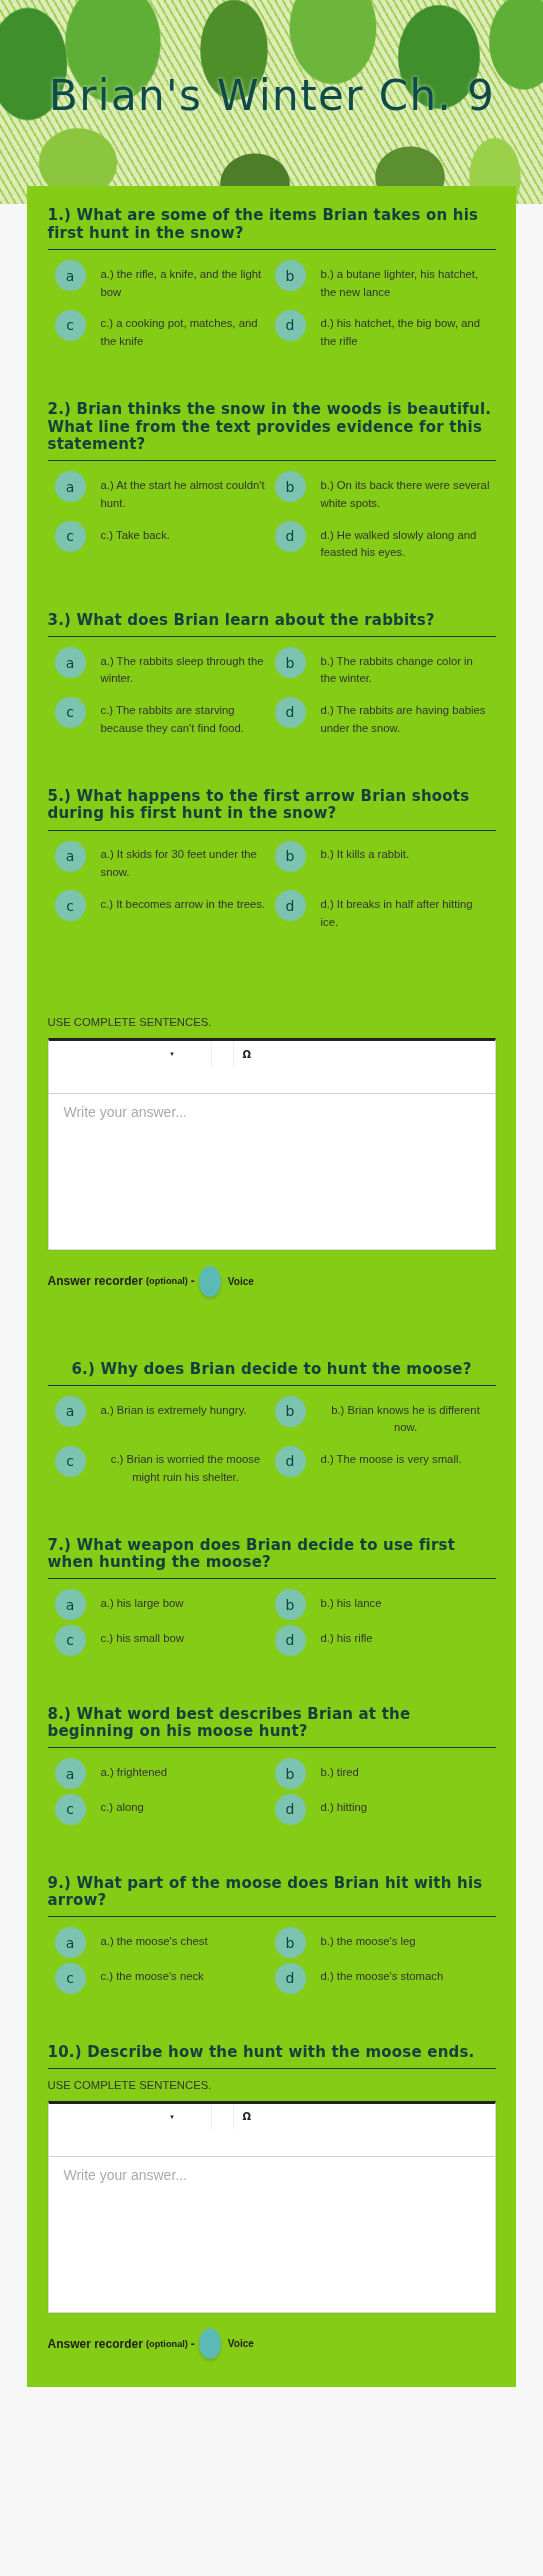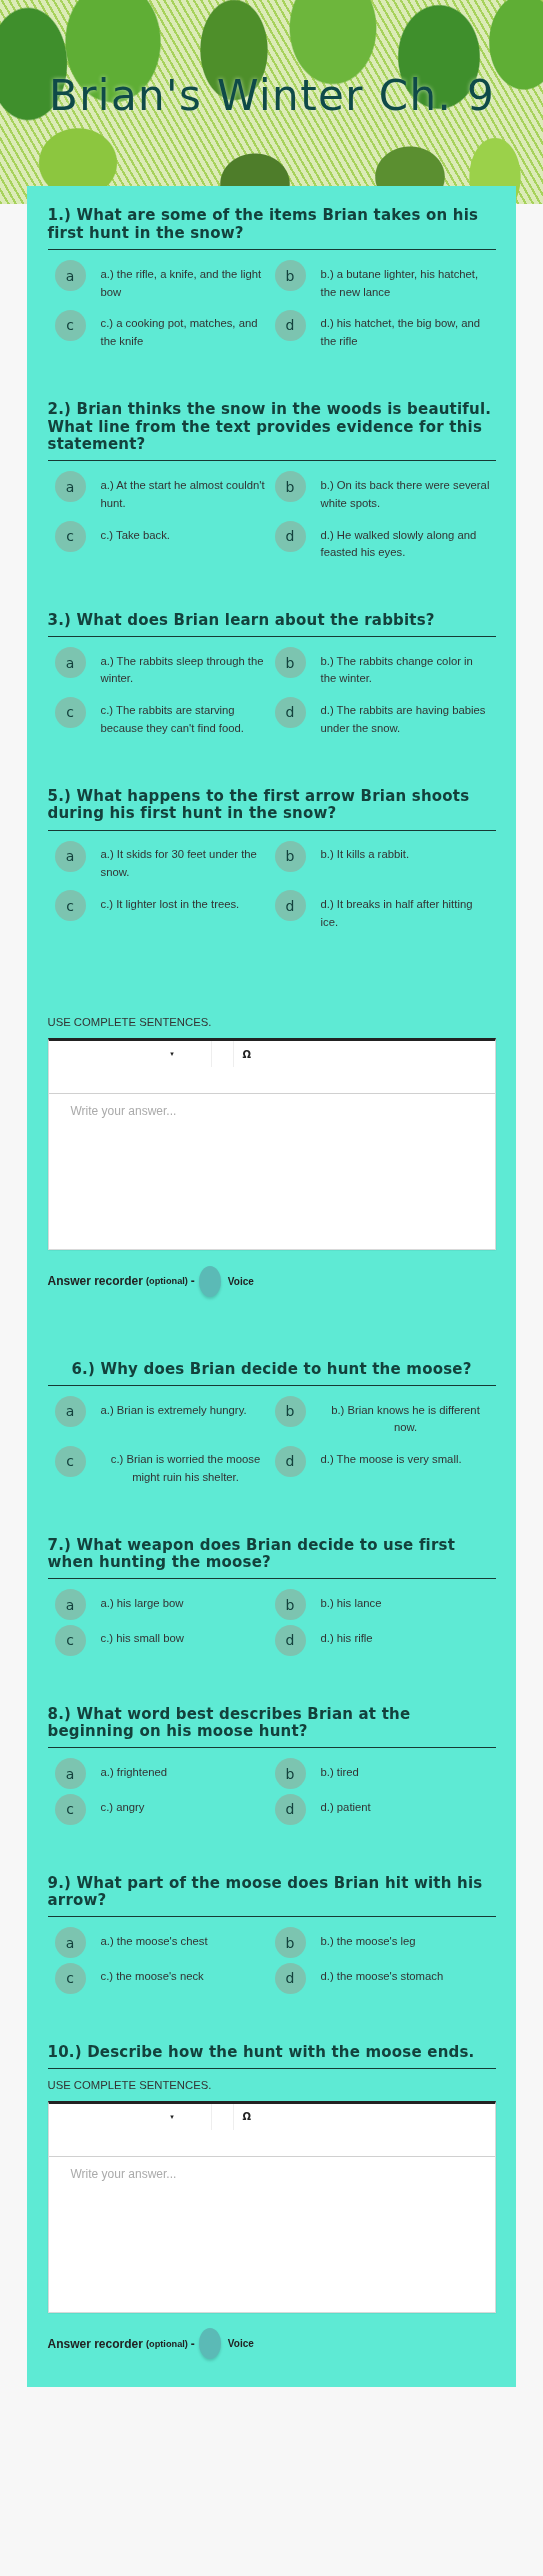--- a/index.html
+++ b/index.html
@@ -22,21 +22,21 @@
       repeating-linear-gradient(60deg, #a7d25c 0 2.1px, #dcebb8 2.1px 6.4px);
   }
   .header-title {
     position: absolute; left: 0; right: 0; top: 71px; text-align: center;
     font-family: "DejaVu Sans", sans-serif; font-size: 42px; font-weight: normal;
     color: #0f4a48; letter-spacing: 1.4px;
     text-shadow: 0 0 4.2px rgba(230,245,210,0.7);
   }
 
   .card {
-    position: relative; margin: -17.7px 0 0 27px; width: 489px; background: #5eead4;
+    position: relative; margin: -17.7px 0 0 27px; width: 489px; background: #84cc16;
     padding: 21px 20.5px 28px 20.5px;
   }
 
   .question { margin-bottom: 50px; }
   .q-title {
     font-family: "DejaVu Sans", sans-serif; font-size: 15px; line-height: 17.7px;
     color: #13413c; padding-bottom: 6.4px; border-bottom: 1.4px solid #163a35;
     margin-bottom: 10px; letter-spacing: 0.2px;
   }
   .options {
@@ -68,21 +68,21 @@
     height: 53px; display: flex; border-bottom: 1.4px solid #d0d0d0;
   }
   .tb-group { height: 26px; display: flex; align-items: center; }
   .tb-format { width: 163px; justify-content: center; padding-left: 85px; border-right: 0.7px solid #eee; }
   .tb-blank { width: 22.6px; border-right: 0.7px solid #eee; }
   .tb-special { padding-left: 8.5px; }
   .caret { font-size: 7px; color: #222; }
   .omega { font-family: "DejaVu Sans", sans-serif; font-size: 10px; font-weight: bold; color: #222; }
   .answer-area {
     width: 100%; height: 153px; border: none; resize: none; outline: none;
-    padding: 10px 22px; font-family: "Liberation Sans", sans-serif; font-size: 12px; color: #333;
+    padding: 10px 15px; font-family: "Liberation Sans", sans-serif; font-size: 14px; color: #333;
   }
   .answer-area::placeholder { color: #aaa; }
 
   .recorder { display: flex; align-items: center; margin-top: 15.6px; }
   .rec-label { font-family: "Liberation Sans", sans-serif; font-weight: bold; font-size: 12px; color: #222; }
   .rec-opt { font-size: 9.2px; font-weight: bold; }
   .rec-dash { font-weight: bold; margin: 0 2.8px 0 2.8px; font-size: 12px; color:#222; }
   .rec-button {
     width: 22px; height: 31px; border-radius: 50%; background: #5bbab6;
     box-shadow: 0 2.1px 2.8px rgba(0,0,0,0.15); margin: 0 7px 0 1.4px; border: none; cursor: pointer;
@@ -170,21 +170,21 @@
       <div class="option">
           <span class="badge">a</span>
           <span class="opt-text">a.) It skids for 30 feet under the snow.</span>
         </div>
       <div class="option">
           <span class="badge">b</span>
           <span class="opt-text">b.) It kills a rabbit.</span>
         </div>
       <div class="option">
           <span class="badge">c</span>
-          <span class="opt-text">c.) It lighter lost in the trees.</span>
+          <span class="opt-text">c.) It becomes arrow in the trees.</span>
         </div>
       <div class="option">
           <span class="badge">d</span>
           <span class="opt-text">d.) It breaks in half after hitting ice.</span>
         </div>
     </div>
   </section>
 
   <section class="question" style="margin-top:85px;">
     <p class="hint">USE COMPLETE SENTENCES.</p>
@@ -258,25 +258,25 @@
       <div class="option">
           <span class="badge">a</span>
           <span class="opt-text">a.) frightened</span>
         </div>
       <div class="option">
           <span class="badge">b</span>
           <span class="opt-text">b.) tired</span>
         </div>
       <div class="option">
           <span class="badge">c</span>
-          <span class="opt-text">c.) angry</span>
-        </div>
-      <div class="option">
-          <span class="badge">d</span>
-          <span class="opt-text">d.) patient</span>
+          <span class="opt-text">c.) along</span>
+        </div>
+      <div class="option">
+          <span class="badge">d</span>
+          <span class="opt-text">d.) hitting</span>
         </div>
     </div>
   </section>
 
   <section class="question">
     <h2 class="q-title">9.) What part of the moose does Brian hit with his arrow?</h2>
     <div class="options compact">
       <div class="option">
           <span class="badge">a</span>
           <span class="opt-text">a.) the moose's chest</span>

